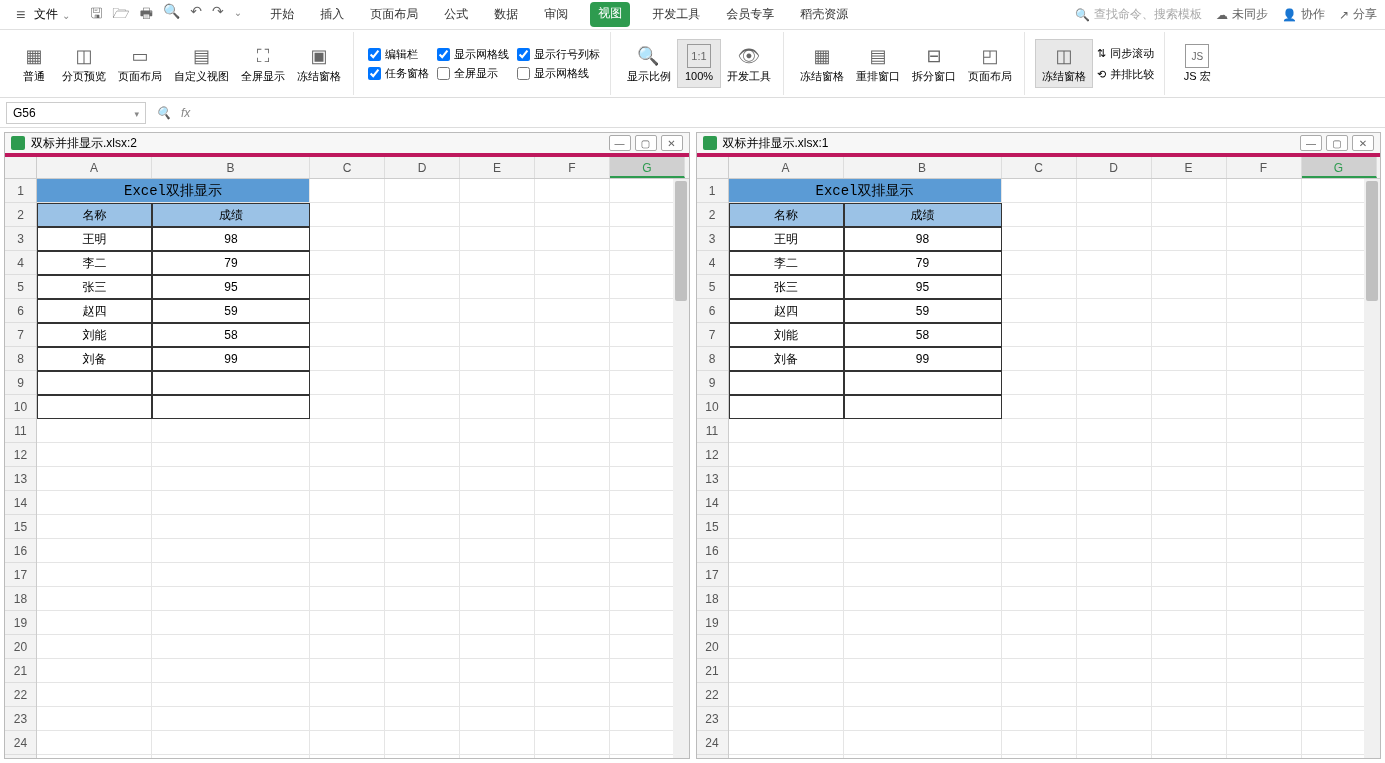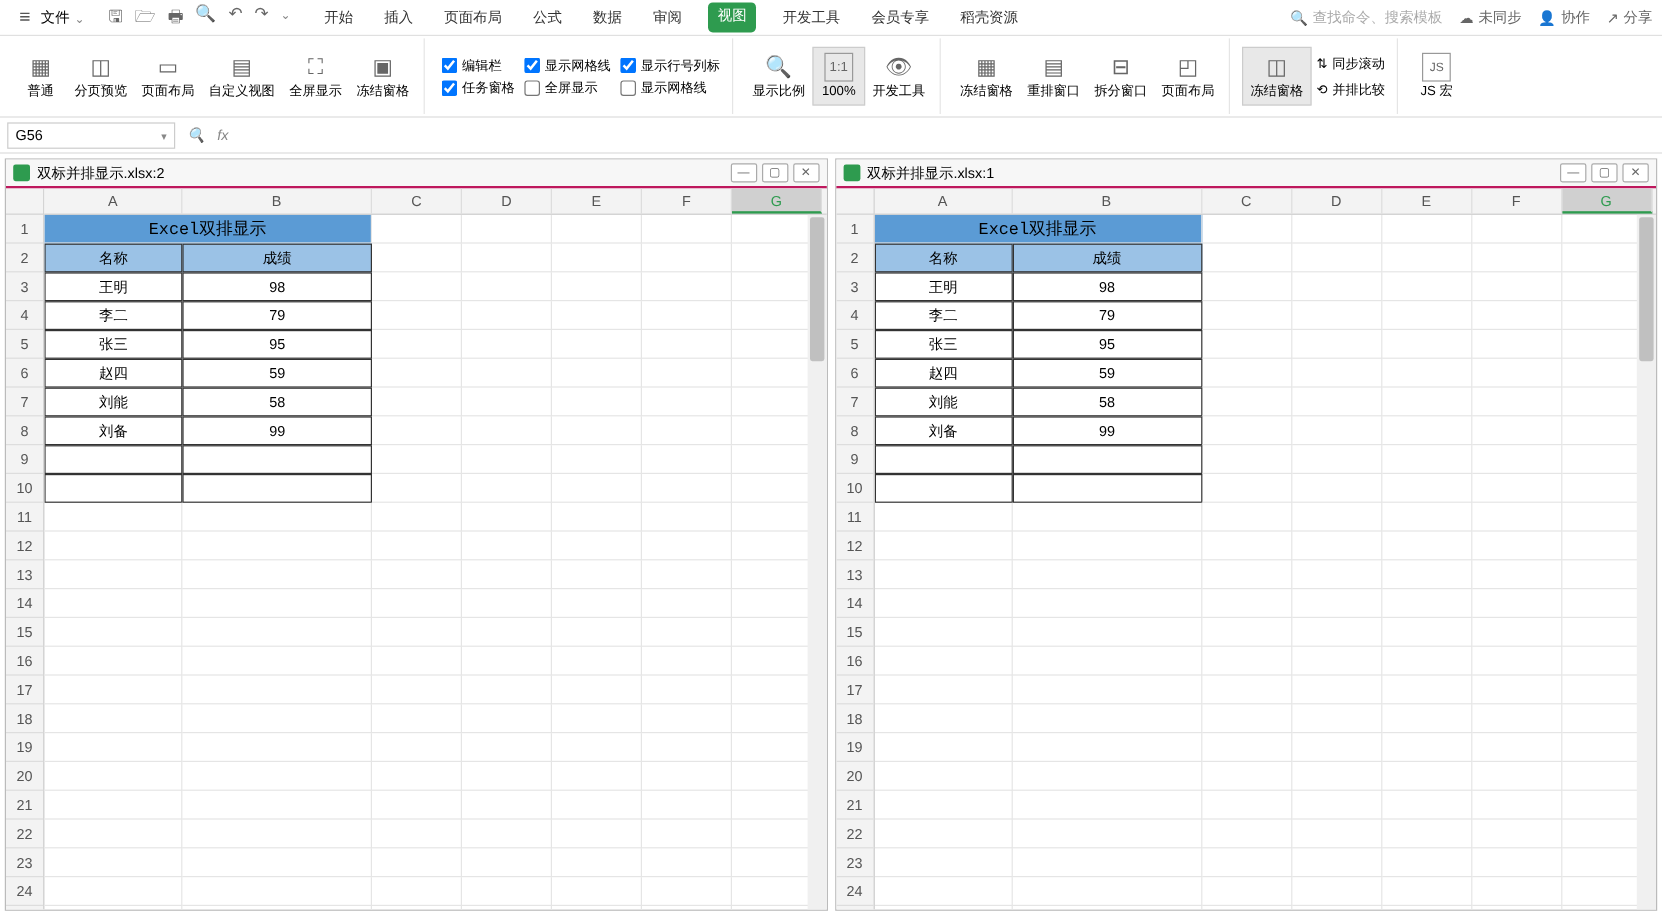--- a/index.html
+++ b/index.html
@@ -35,21 +35,21 @@
   
   .formula-bar { height: 30px; display:flex; align-items:center; border-bottom:1px solid #ddd; padding: 0 6px;}
   .name-box { width:140px; height:22px; border:1px solid #ccc; padding:2px 6px; background:#fff; display:flex; align-items:center; justify-content:space-between;}
   .name-box .drop::before { content:"▾"; font-size:9px; color:#888;}
   .fx-icons { display:flex; gap:10px; margin:0 10px; color:#888; font-style:italic;}
   .fx-input { flex:1; height:22px; border:none; outline:none;}
   
   
   .workspace { position:relative; height: calc(763px - 30px - 68px - 30px); display:flex; gap:6px; padding:4px;}
   .doc-window { flex:1; border:1px solid #bbb; display:flex; flex-direction:column; background:#fff; position:relative;}
-  .doc-title { height:24px; background:#f7f7f7; border-bottom:2px solid #be185d; display:flex; align-items:center; padding:0 6px; gap:6px; font-size:12px;}
+  .doc-title { height:24px; background:#f7f7f7; border-bottom:4px solid #be185d; display:flex; align-items:center; padding:0 6px; gap:6px; font-size:12px;}
   .doc-title .file-icon { width:14px; height:14px; background:#2e9b4f; border-radius:2px; display:inline-block;}
   .doc-title .win-ctrls { margin-left:auto; display:flex; gap:4px;}
   .doc-title .win-ctrls span { width:22px; height:16px; border:1px solid #aaa; border-radius:2px; display:flex; align-items:center; justify-content:center; font-size:10px; cursor:pointer; color:#666; background:#fff;}
   
   .sheet-area { flex:1; overflow:hidden; position:relative;}
   .corner { position:absolute; top:0; left:0; width:32px; height:22px; background:#f3f3f3; border-right:1px solid #ccc; border-bottom:1px solid #ccc;}
   .col-headers { position:absolute; top:0; left:32px; right:0; height:22px; display:flex; background:#f3f3f3; border-bottom:1px solid #ccc;}
   .col-h { border-right:1px solid #ddd; text-align:center; line-height:22px; font-size:12px; color:#555;}
   .col-h.sel { background:#d0d0d0; color:#2e9b4f; border-bottom:2px solid #2e9b4f;}
   .row-headers { position:absolute; top:22px; left:0; width:32px; bottom:0; background:#f3f3f3; border-right:1px solid #ccc;}

